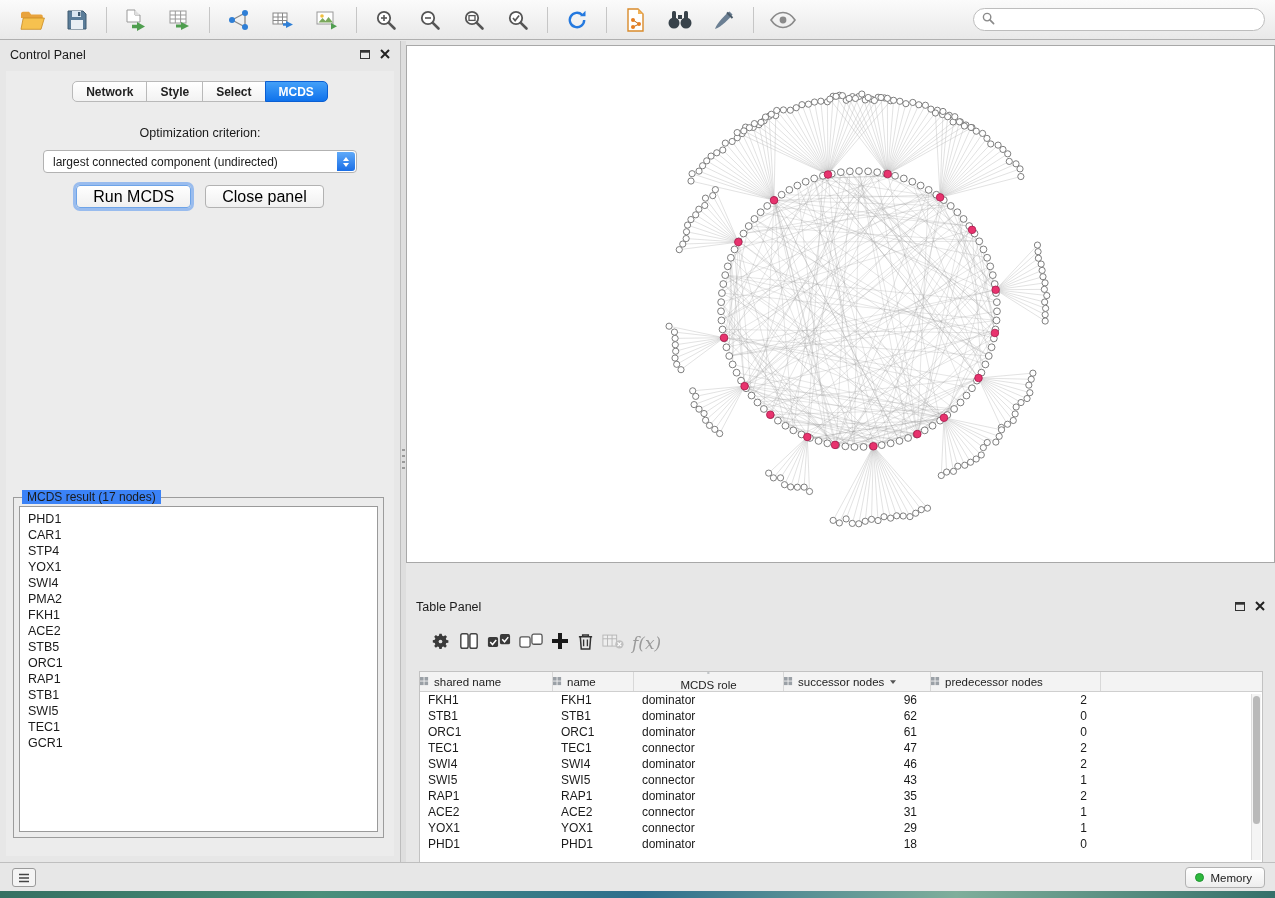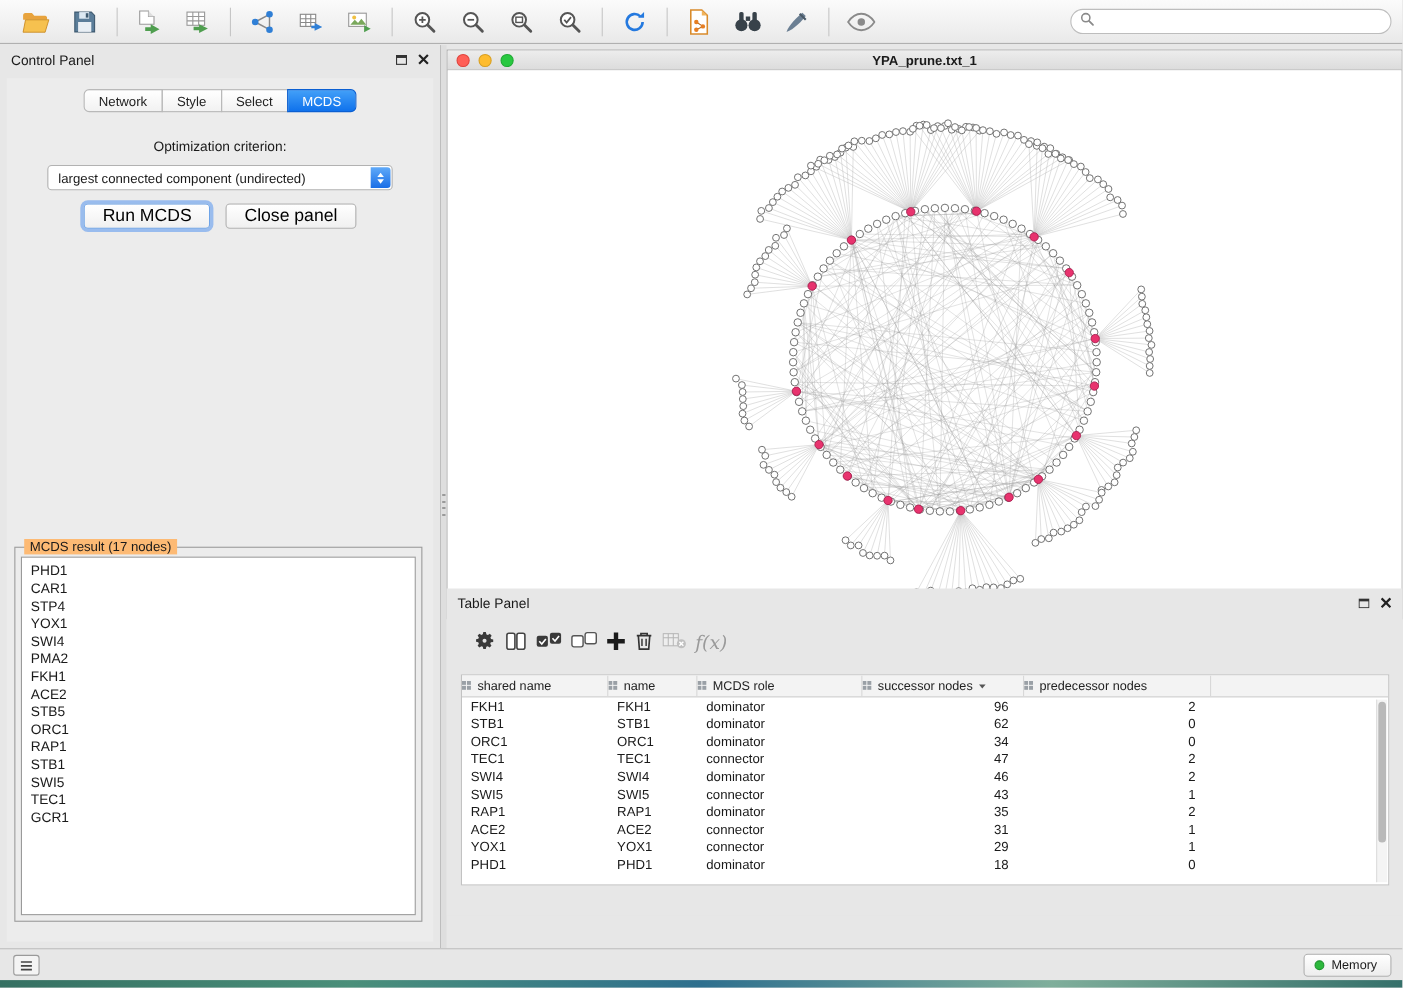--- a/index.html
+++ b/index.html
@@ -18,63 +18,63 @@
     border:1px solid #bdbdbd; border-radius:12px; display:flex; align-items:center; padding:0 8px; gap:5px; }
   .search-wrap input { border:none; outline:none; flex:1; font-size:12px; background:transparent; }
 
   
   .control-panel { position:absolute; left:0; top:41px; width:401px; height:821px;
     background:#e7e7e7; border-right:1px solid #bdbdbd; }
   .panel-header { height:27px; display:flex; align-items:center; padding:0 10px; font-size:12.5px; }
   .panel-header .spacer { flex:1; }
   .win-icons { display:flex; align-items:center; gap:10px; }
   .cp-content { position:absolute; left:6px; right:6px; top:30px; bottom:6px; background:#ececec; }
-  .seg { display:inline-flex; }
+  .seg { display:inline-flex;font-weight:bold; }
   .seg-row { text-align:center; margin-top:10px; }
   .seg-tab { padding:2px 13px; font-size:12px; height:21px; line-height:17px;
     background:linear-gradient(#ffffff,#f2f2f2); border:1px solid #b9b9b9; margin-left:-1px; color:#222; }
   .seg-tab:first-child { border-radius:5px 0 0 5px; margin-left:0; }
   .seg-tab:last-child { border-radius:0 5px 5px 0; }
   .seg-tab.active { background:linear-gradient(#43a0f8,#0f72ec); color:#fff; border-color:#0b5fd2; }
   .opt-label { text-align:center; margin-top:24px; font-size:12.5px; }
   .dropdown { position:relative; width:314px; height:23px; margin:10px auto 12px; background:#fff;
     border:1px solid #b2b2b2; border-radius:4px; font-size:12px; display:flex; align-items:center;
     padding:0 26px 0 9px; white-space:nowrap; }
   .dd-stepper { position:absolute; right:1px; top:1px; bottom:1px; width:18px; border-radius:0 3px 3px 0;
     background:linear-gradient(#60aaf9,#1a6ee6); display:flex; flex-direction:column;
     align-items:center; justify-content:center; gap:2px; }
   .dd-up { width:0;height:0;border-left:3.5px solid transparent;border-right:3.5px solid transparent;border-bottom:4.5px solid #fff; }
   .dd-down { width:0;height:0;border-left:3.5px solid transparent;border-right:3.5px solid transparent;border-top:4.5px solid #fff; }
   .btn-row { display:flex; justify-content:center; gap:14px; margin-top:12px; }
   .btn { height:23px; padding:0 16px; font-size:16px; border:1px solid #b2b2b2; border-radius:4px;
     background:linear-gradient(#ffffff,#f0f0f0); }
   .btn.focus-ring { box-shadow:0 0 0 3px rgba(70,140,240,.5); border-color:#6ea4e8; }
   .groupbox { position:absolute; left:7px; right:10px; top:426px; bottom:18px; border:1px solid #9c9c9c; }
-  .groupbox-legend { position:absolute; top:-8px; left:8px; background:#fdba74; padding:0 5px; font-size:12px; }
+  .groupbox-legend { position:absolute; top:-8px; left:8px; background:#3b82f6; padding:0 5px; font-size:12px; }
   .result-list { position:absolute; left:5px; right:5px; top:8px; bottom:5px; background:#fff;
     border:1px solid #9a9a9a; overflow:hidden; padding:4px 8px; }
   .result-item { font-size:12.5px; line-height:16px; }
 
   
   .splitter-v { position:absolute; left:401px; top:41px; width:5px; height:821px; background:#dedede; }
   .splitter-v .dots { position:absolute; top:408px; left:1px; width:3px; height:22px;
     background:repeating-linear-gradient(#9a9a9a 0 2px, transparent 2px 6px); }
   .net-window { position:absolute; left:406px; top:45px; width:869px; height:518px;
     background:#fff; border:1px solid #a8a8a8; }
   .net-titlebar { height:18px; background:linear-gradient(#ededed,#dcdcdc); border-bottom:1px solid #b8b8b8;
     display:flex; align-items:center; justify-content:center; font-size:12px; font-weight:bold; position:relative; }
   .traffic { position:absolute; left:8px; top:3px; display:flex; gap:8px; }
   .light { width:12px; height:12px; border-radius:50%; }
   .light.red { background:#ff5f57; border:1px solid #e0443e; }
   .light.yellow { background:#febc2e; border:1px solid #d9a022; }
   .light.green { background:#28c840; border:1px solid #1eaa32; }
   .net-canvas { position:relative; width:867px; height:498px; background:#fff; }
 
   
-  .table-panel { position:absolute; left:406px; top:535px; width:869px; height:297px; background:#e7e7e7; }
+  .table-panel { position:absolute; left:406px; top:593px; width:869px; height:297px; background:#e7e7e7; }
   .tp-toolbar { position:absolute; left:12px; right:12px; top:30px; height:40px;
     display:flex; align-items:center; gap:8px; padding:0 12px; }
   .fx { font-family:"DejaVu Serif",serif; font-style:italic; font-size:17px; color:#9a9a9a; }
   .tp-table { position:absolute; left:13px; right:12px; top:78px; height:192px; background:#fff;
     border:1px solid #c2c2c2; overflow:hidden; }
   .thead { display:flex; height:20px; background:#f3f3f3; border-bottom:1px solid #cfcfcf; font-size:11.5px; }
   .th { border-right:1px solid #d8d8d8; display:flex; align-items:center; gap:5px;
     color:#222; overflow:hidden; white-space:nowrap; }
   .th.filler { flex:1; border-right:none; }
   .trow { display:flex; height:16px; align-items:center; font-size:12px; }
@@ -307,28 +307,20 @@
         </div>
     </div>
   </div>
 </div>
 
 <div class="splitter-v">
     <span class="dots"></span>
   </div>
 
 <div class="net-window">
-  <div class="net-titlebar">
-    <span class="traffic">
-      <span class="light red"></span>
-      <span class="light yellow"></span>
-      <span class="light green"></span>
-    </span>
-    <span>YPA_prune.txt_1</span>
-  </div>
   <div class="net-canvas">
     <svg width="867" height="498" viewBox="0 0 867 498">
         <g stroke="#9a9a9a" stroke-width="0.6" stroke-opacity="0.42">
           <line x1="367.0387164050592" y1="154.25451600227237" x2="420.33949903354824" y2="397.31907042022476"></line>
           <line x1="428.0365514819636" y1="398.9034699156847" x2="536.7613543511742" y2="154.09860970329768"></line>
           <line x1="400.30429010860416" y1="390.9513719302167" x2="378.4416214355369" y2="379.7611448340891"></line>
           <line x1="479.20214978830427" y1="127.70756470927631" x2="314.47133996507955" y2="274.3959496751819"></line>
           <line x1="505.3368853623584" y1="135.7240138131209" x2="322.2359241639697" y2="309.96045807294666"></line>
           <line x1="571.5115057222525" y1="332" x2="415.91576814837276" y2="129.8011703817259"></line>
           <line x1="363.29530986325756" y1="368.71413315041895" x2="442.8794993630534" y2="125.3017194438091"></line>
@@ -1124,21 +1116,21 @@
           <svg width="9" height="9" viewBox="0 0 10 10">
             <g fill="#9aa0a6">
               <rect width="4" height="4"></rect>
               <rect x="5" width="4" height="4"></rect>
               <rect y="5" width="4" height="4"></rect>
               <rect x="5" y="5" width="4" height="4"></rect>
             </g>
           </svg>
           <span>name</span>
         </div>
-        <div class="th" style="width: 150px;">
+        <div class="th" style="width: 150px; flex-direction: column;">
           <svg width="9" height="9" viewBox="0 0 10 10">
             <g fill="#9aa0a6">
               <rect width="4" height="4"></rect>
               <rect x="5" width="4" height="4"></rect>
               <rect y="5" width="4" height="4"></rect>
               <rect x="5" y="5" width="4" height="4"></rect>
             </g>
           </svg>
           <span>MCDS role</span>
         </div>
@@ -1181,21 +1173,21 @@
           <div class="cell" style="width: 133px;">STB1</div>
           <div class="cell" style="width: 81px;">STB1</div>
           <div class="cell" style="width: 150px;">dominator</div>
           <div class="cell num" style="width: 147px;">62</div>
           <div class="cell num" style="width: 170px;">0</div>
         </div>
         <div class="trow">
           <div class="cell" style="width: 133px;">ORC1</div>
           <div class="cell" style="width: 81px;">ORC1</div>
           <div class="cell" style="width: 150px;">dominator</div>
-          <div class="cell num" style="width: 147px;">34</div>
+          <div class="cell num" style="width: 147px;">61</div>
           <div class="cell num" style="width: 170px;">0</div>
         </div>
         <div class="trow">
           <div class="cell" style="width: 133px;">TEC1</div>
           <div class="cell" style="width: 81px;">TEC1</div>
           <div class="cell" style="width: 150px;">connector</div>
           <div class="cell num" style="width: 147px;">47</div>
           <div class="cell num" style="width: 170px;">2</div>
         </div>
         <div class="trow">

